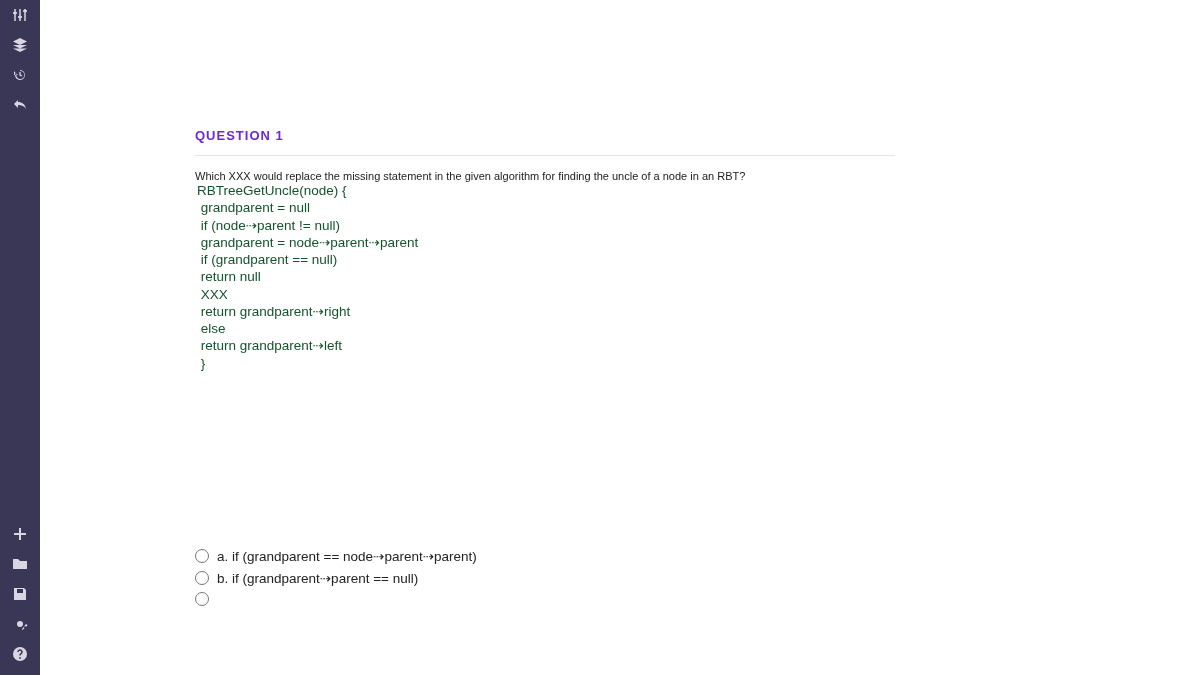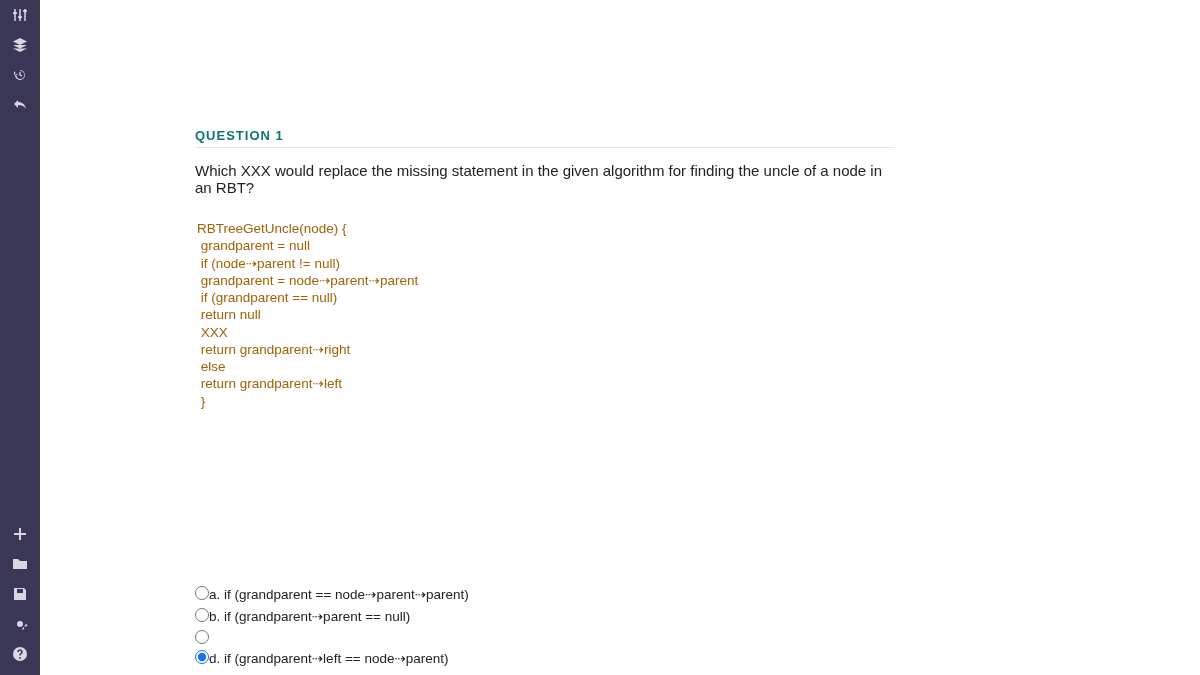--- a/index.html
+++ b/index.html
@@ -45,55 +45,56 @@
     padding-top: 128px;
     padding-left: 155px;
     padding-right: 60px;
   }
 
   .question-card {
     width: 700px;
   }
 
   .question-header {
-    color: #0f766e;
+    color: #6d28d9;
     font-size: 13px;
     font-weight: 700;
     letter-spacing: 1px;
-    padding-bottom: 4px;
+    padding-bottom: 12px;
     border-bottom: 1px solid #e5e5e5;
     text-transform: uppercase;
   }
 
   .question-body {
     padding-top: 14px;
   }
 
   .prompt {
-    font-size: 15px;
+    font-size: 11px;
     color: #222;
-    margin-bottom: 24px;
+    margin-bottom: 0;
   }
 
   .code {
     font-size: 13.5px;
-    color: #a16207;
+    color: #14532d;
     line-height: 1.28;
     white-space: pre;
     font-family: Arial, Helvetica, sans-serif;
     padding-left: 2px;
   }
 
   .options {
     margin-top: 176px;
   }
 
   .option {
     display: flex;
-    align-items: flex-start;
+    align-items: center;
+    gap: 8px;
     margin-bottom: 6px;
     font-size: 13.5px;
     color: #222;
   }
 
   .option input[type="radio"] {
     width: 14px;
     height: 14px;
     accent-color: #1a73e8;
     cursor: pointer;
@@ -184,20 +185,16 @@
           <input type="radio" name="q1" style="">
           <label>a. if (grandparent == node⇢parent⇢parent)</label>
         </div>
         <div class="option">
           <input type="radio" name="q1" style="">
           <label>b. if (grandparent⇢parent == null)</label>
         </div>
         <div class="option">
           <input type="radio" name="q1" style="">
         </div>
-        <div class="option">
-          <input type="radio" name="q1" checked="" style="">
-          <label>d. if (grandparent⇢left == node⇢parent)</label>
-        </div>
       </div>
     </div>
   </div>
 </div>
 
 </body></html>

